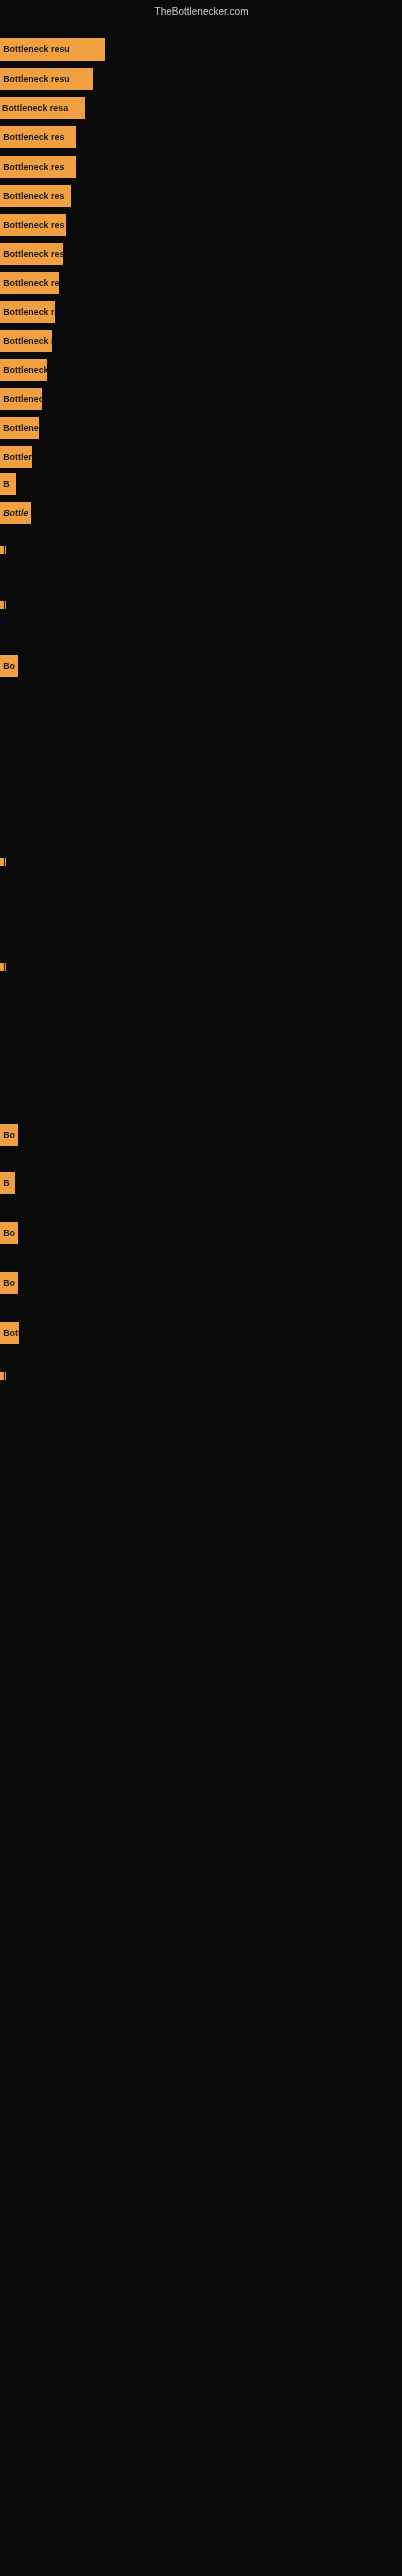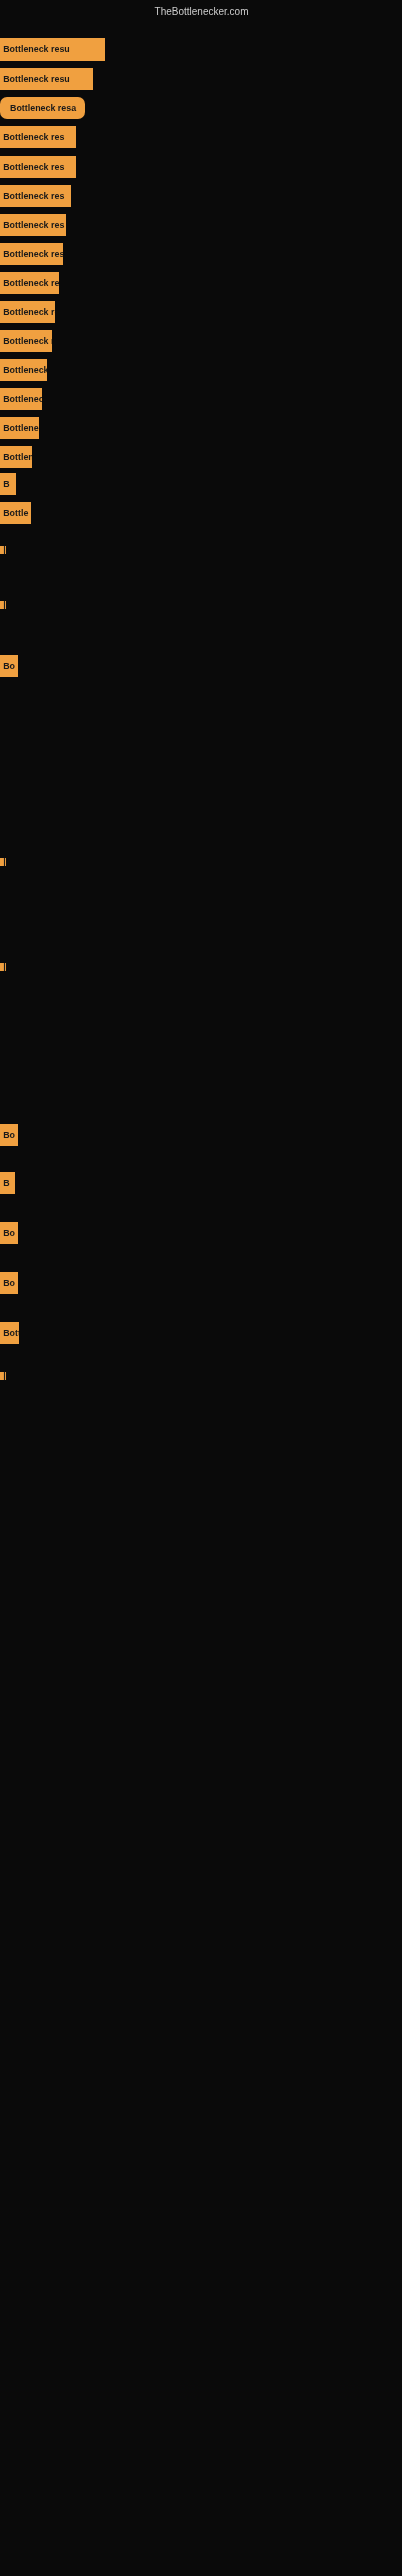--- a/index.html
+++ b/index.html
@@ -42,21 +42,21 @@
 <div class="site-title">TheBottlenecker.com</div>
 
 <div id="bars-wrapper" style="position:relative; width:403px; height:2560px; top:0;">
 <div class="bar-container" style="top: 17.7px; height: 22.5px; left: 0px;">
       <div class="bar-label" style="width: 105px; height: 22.5px; line-height: 22.5px; padding: 0px 3.2px;">Bottleneck resu</div>
     </div>
     <div class="bar-container" style="top: 47px; height: 22.5px; left: 0px;">
       <div class="bar-label" style="width: 93px; height: 22.5px; line-height: 22.5px; padding: 0px 3.2px;">Bottleneck resu</div>
     </div>
     <div class="bar-container" style="top: 76px; height: 22.5px; left: 0px;">
-      <div class="bar-label" style="width: 85px; height: 22.5px; line-height: 22.5px; padding: 0px 10px; border-radius: 7px;">Bottleneck resa</div>
+      <div class="bar-label" style="width: 85px; height: 22.5px; line-height: 22.5px; padding: 0px 2px;">Bottleneck resa</div>
     </div>
     <div class="bar-container" style="top: 105px; height: 22.5px; left: 0px;">
       <div class="bar-label" style="width: 76px; height: 22.5px; line-height: 22.5px; padding: 0px 3.2px;">Bottleneck res</div>
     </div>
     <div class="bar-container" style="top: 135px; height: 22.5px; left: 0px;">
       <div class="bar-label" style="width: 76px; height: 22.5px; line-height: 22.5px; padding: 0px 3.2px;">Bottleneck res</div>
     </div>
     <div class="bar-container" style="top: 164px; height: 22.5px; left: 0px;">
       <div class="bar-label" style="width: 71px; height: 22.5px; line-height: 22.5px; padding: 0px 3.2px;">Bottleneck res</div>
     </div>
@@ -84,21 +84,21 @@
     <div class="bar-container" style="top: 396px; height: 22.5px; left: 0px;">
       <div class="bar-label" style="width: 39px; height: 22.5px; line-height: 22.5px; padding: 0px 3.2px;">Bottleneck c</div>
     </div>
     <div class="bar-container" style="top: 425px; height: 22.5px; left: 0px;">
       <div class="bar-label" style="width: 32px; height: 22.5px; line-height: 22.5px; padding: 0px 3.2px;">Bottlen</div>
     </div>
     <div class="bar-container" style="top: 452px; height: 22.5px; left: 0px;">
       <div class="bar-label" style="width: 16px; height: 22.5px; line-height: 22.5px; padding: 0px 3.2px;">B</div>
     </div>
     <div class="bar-container" style="top: 481px; height: 22.5px; left: 0px;">
-      <div class="bar-label" style="width: 31px; height: 22.5px; line-height: 22.5px; padding: 0px 3.2px;">Bottle</div>
+      <div class="bar-label" style="width: 31px; height: 22.5px; line-height: 22.5px; padding: 0px 3.2px; font-style: italic;">Bottle</div>
     </div>
     <div class="bar-container" style="top: 525px; height: 8px; left: 0px;">
       <div class="bar-label" style="width: 6.4px; height: 8px; line-height: 8px; padding: 0px 3.2px;">|</div>
     </div>
     <div class="bar-container" style="top: 580px; height: 8px; left: 0px;">
       <div class="bar-label" style="width: 6.4px; height: 8px; line-height: 8px; padding: 0px 3.2px;">|</div>
     </div>
     <div class="bar-container" style="top: 634px; height: 22.5px; left: 0px;">
       <div class="bar-label" style="width: 17.7px; height: 22.5px; line-height: 22.5px; padding: 0px 3.2px;">Bo</div>
     </div>

